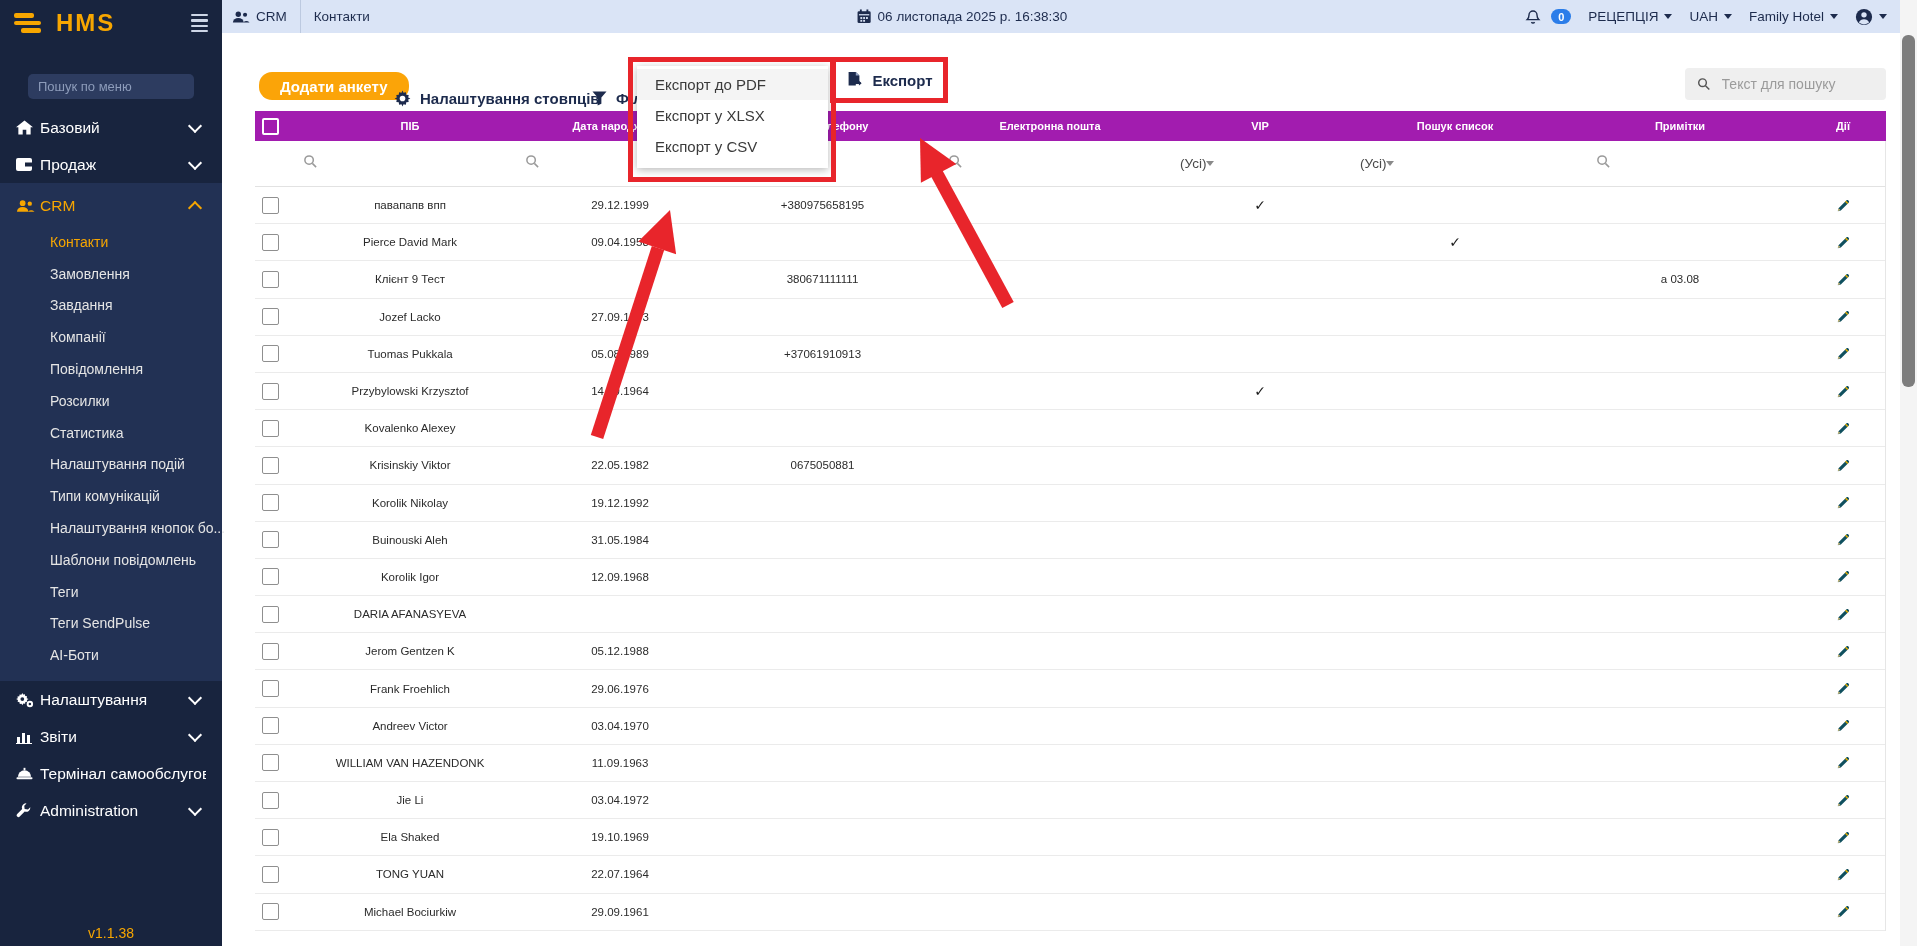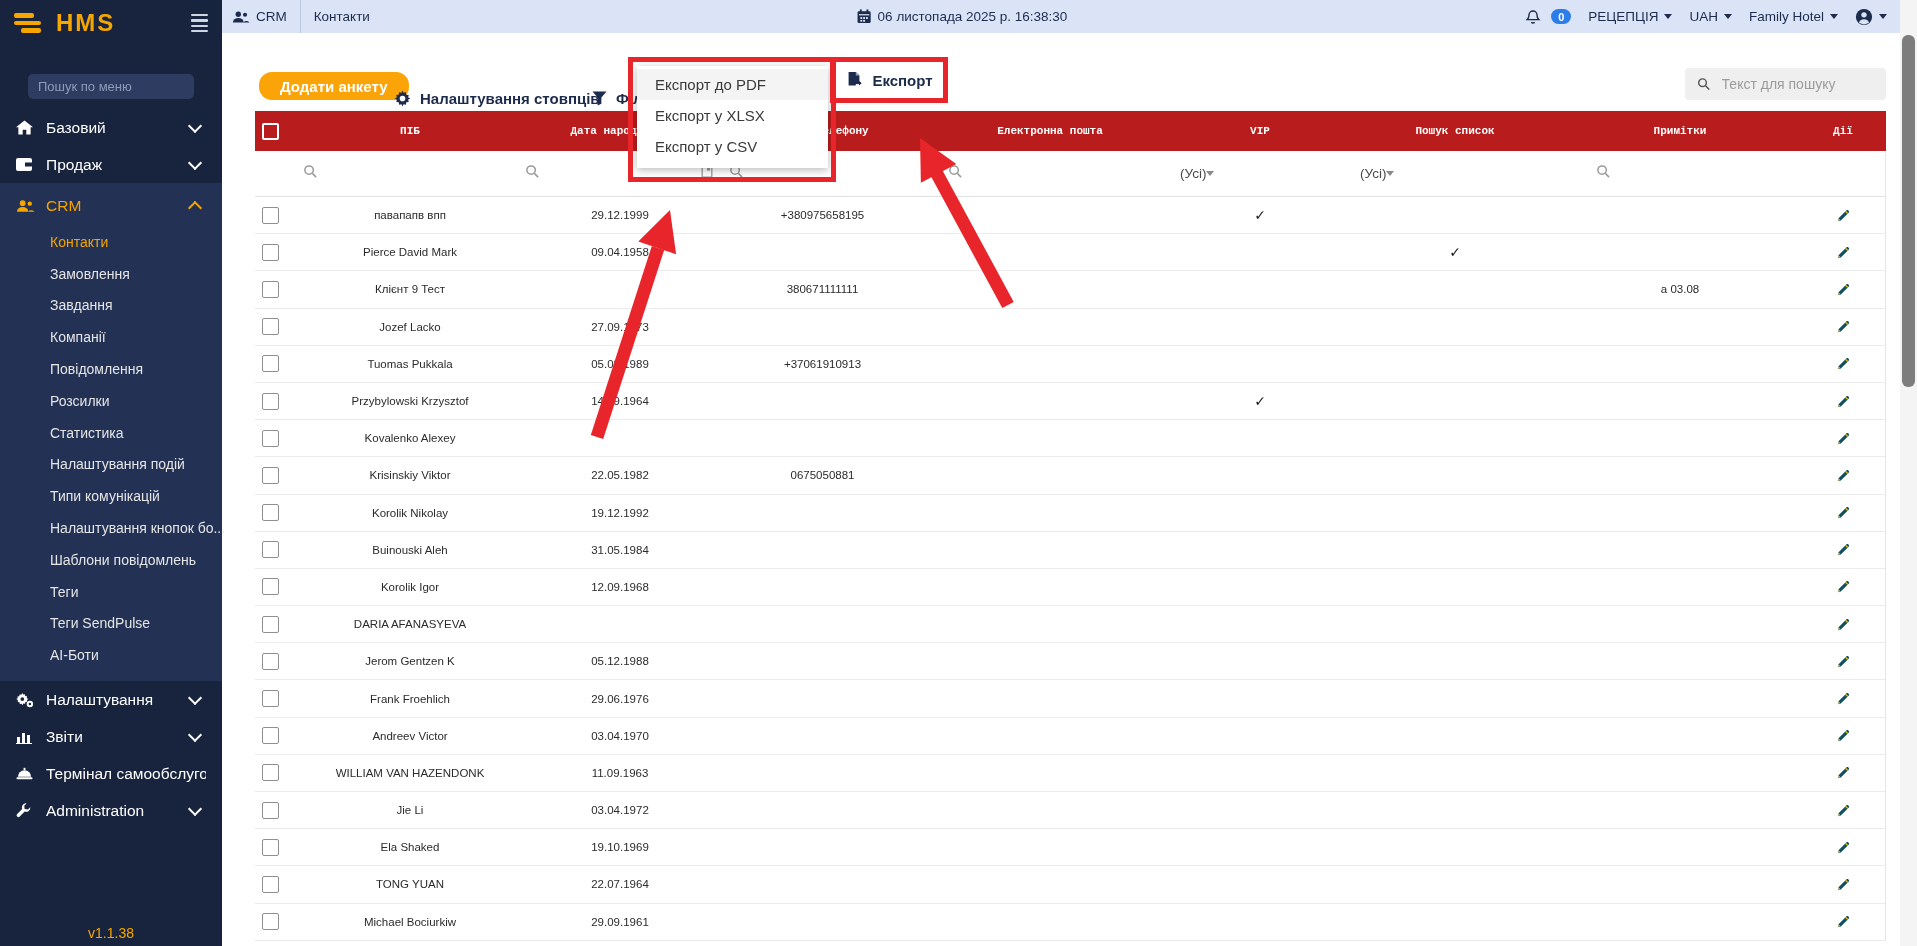--- a/index.html
+++ b/index.html
@@ -16,21 +16,21 @@
   .logo-bars i:nth-child(3){width:20px;margin-left:7px;}
   .logo-text{color:#f7a600;font-weight:bold;font-size:24px;letter-spacing:2px;margin-left:12px;}
   .burger{margin-left:auto;display:flex;flex-direction:column;gap:3px;cursor:pointer;}
   .burger i{display:block;width:17px;height:2.4px;background:#cdd6e6;border-radius:1px;}
   .menu-search{padding:8px 28px 10px 28px;}
   .menu-search input{width:100%;box-sizing:border-box;height:25px;background:#2d3c60;border:none;border-radius:5px;
     color:#c6cfe2;font-size:13px;padding:0 10px;outline:none;font-family:inherit;margin-top:20px;}
   .menu-search input::placeholder{color:#8d9cba;}
   .nav-item{display:flex;align-items:center;height:37px;padding:0 16px;font-size:15.5px;color:#fff;cursor:pointer;}
   .nav-ic{width:24px;display:flex;align-items:center;color:#fff;flex:0 0 24px;}
-  .nav-label{margin-left:6px;white-space:nowrap;overflow:hidden;}
+  .nav-label{margin-left:0;white-space:nowrap;overflow:hidden;}
   .chev{width:8px;height:8px;border-right:2.2px solid currentColor;border-bottom:2.2px solid currentColor;
         margin-left:auto;margin-right:6px;}
   .chev.down{transform:rotate(45deg);margin-top:-4px;}
   .chev.up{transform:rotate(-135deg);margin-top:4px;}
   .section-active{background:#223154;padding:4px 0 10px 0;}
   .section-active .nav-item,.section-active .nav-ic{color:#f7a600;}
   .subnav{padding-top:2px;}
   .sub-item{height:31.8px;display:flex;align-items:center;padding-left:50px;font-size:14px;color:#e5e5e5;cursor:pointer;white-space:nowrap;}
   .sub-item.current{color:#f7a600;}
   .version{position:absolute;bottom:5px;width:100%;text-align:center;color:#f7a600;font-size:14px;}
@@ -54,21 +54,21 @@
   .tg-cols{left:172px;}
   .tg-filter{left:370px;}
   .search-box{position:absolute;top:35px;right:31px;width:201px;height:32px;background:#efefef;border-radius:4px;
     display:flex;align-items:center;gap:9px;padding:0 12px;box-sizing:border-box;}
   .search-box input{border:none;background:transparent;outline:none;font-size:14px;color:#444;width:100%;font-family:inherit;}
   .search-box input::placeholder{color:#9b9b9b;}
 
   
   .table{position:absolute;left:33px;top:78px;width:1631px;}
   .grid9{display:grid;grid-template-columns:40px 230px 190px 215px 240px 180px 210px 240px 86px;}
-  .thead{height:40px;background:#b91c1c;align-items:center;font-family:Liberation Mono, monospace;}
+  .thead{height:30px;background:#a21caf;align-items:center;}
   .th{display:flex;align-items:center;justify-content:center;color:#fff;font-size:11px;font-weight:bold;}
   .th.c0{justify-content:flex-start;padding-left:7px;}
   .hcb{width:13px;height:13px;border:2px solid #fff;border-radius:2px;cursor:pointer;}
   .tfilter{height:45px;align-items:center;border-bottom:1px solid #e2e2e2;}
   .tf{display:flex;align-items:center;}
   .tf.c1{padding-left:8px;}
   .tf.c4{padding-left:18px;}
   .tf.c7{padding-left:36px;}
   .tf.c3{margin-left:-15px;gap:15px;}
   .sel{width:100%;display:flex;align-items:center;justify-content:flex-start;padding:0 14px 0 10px;

